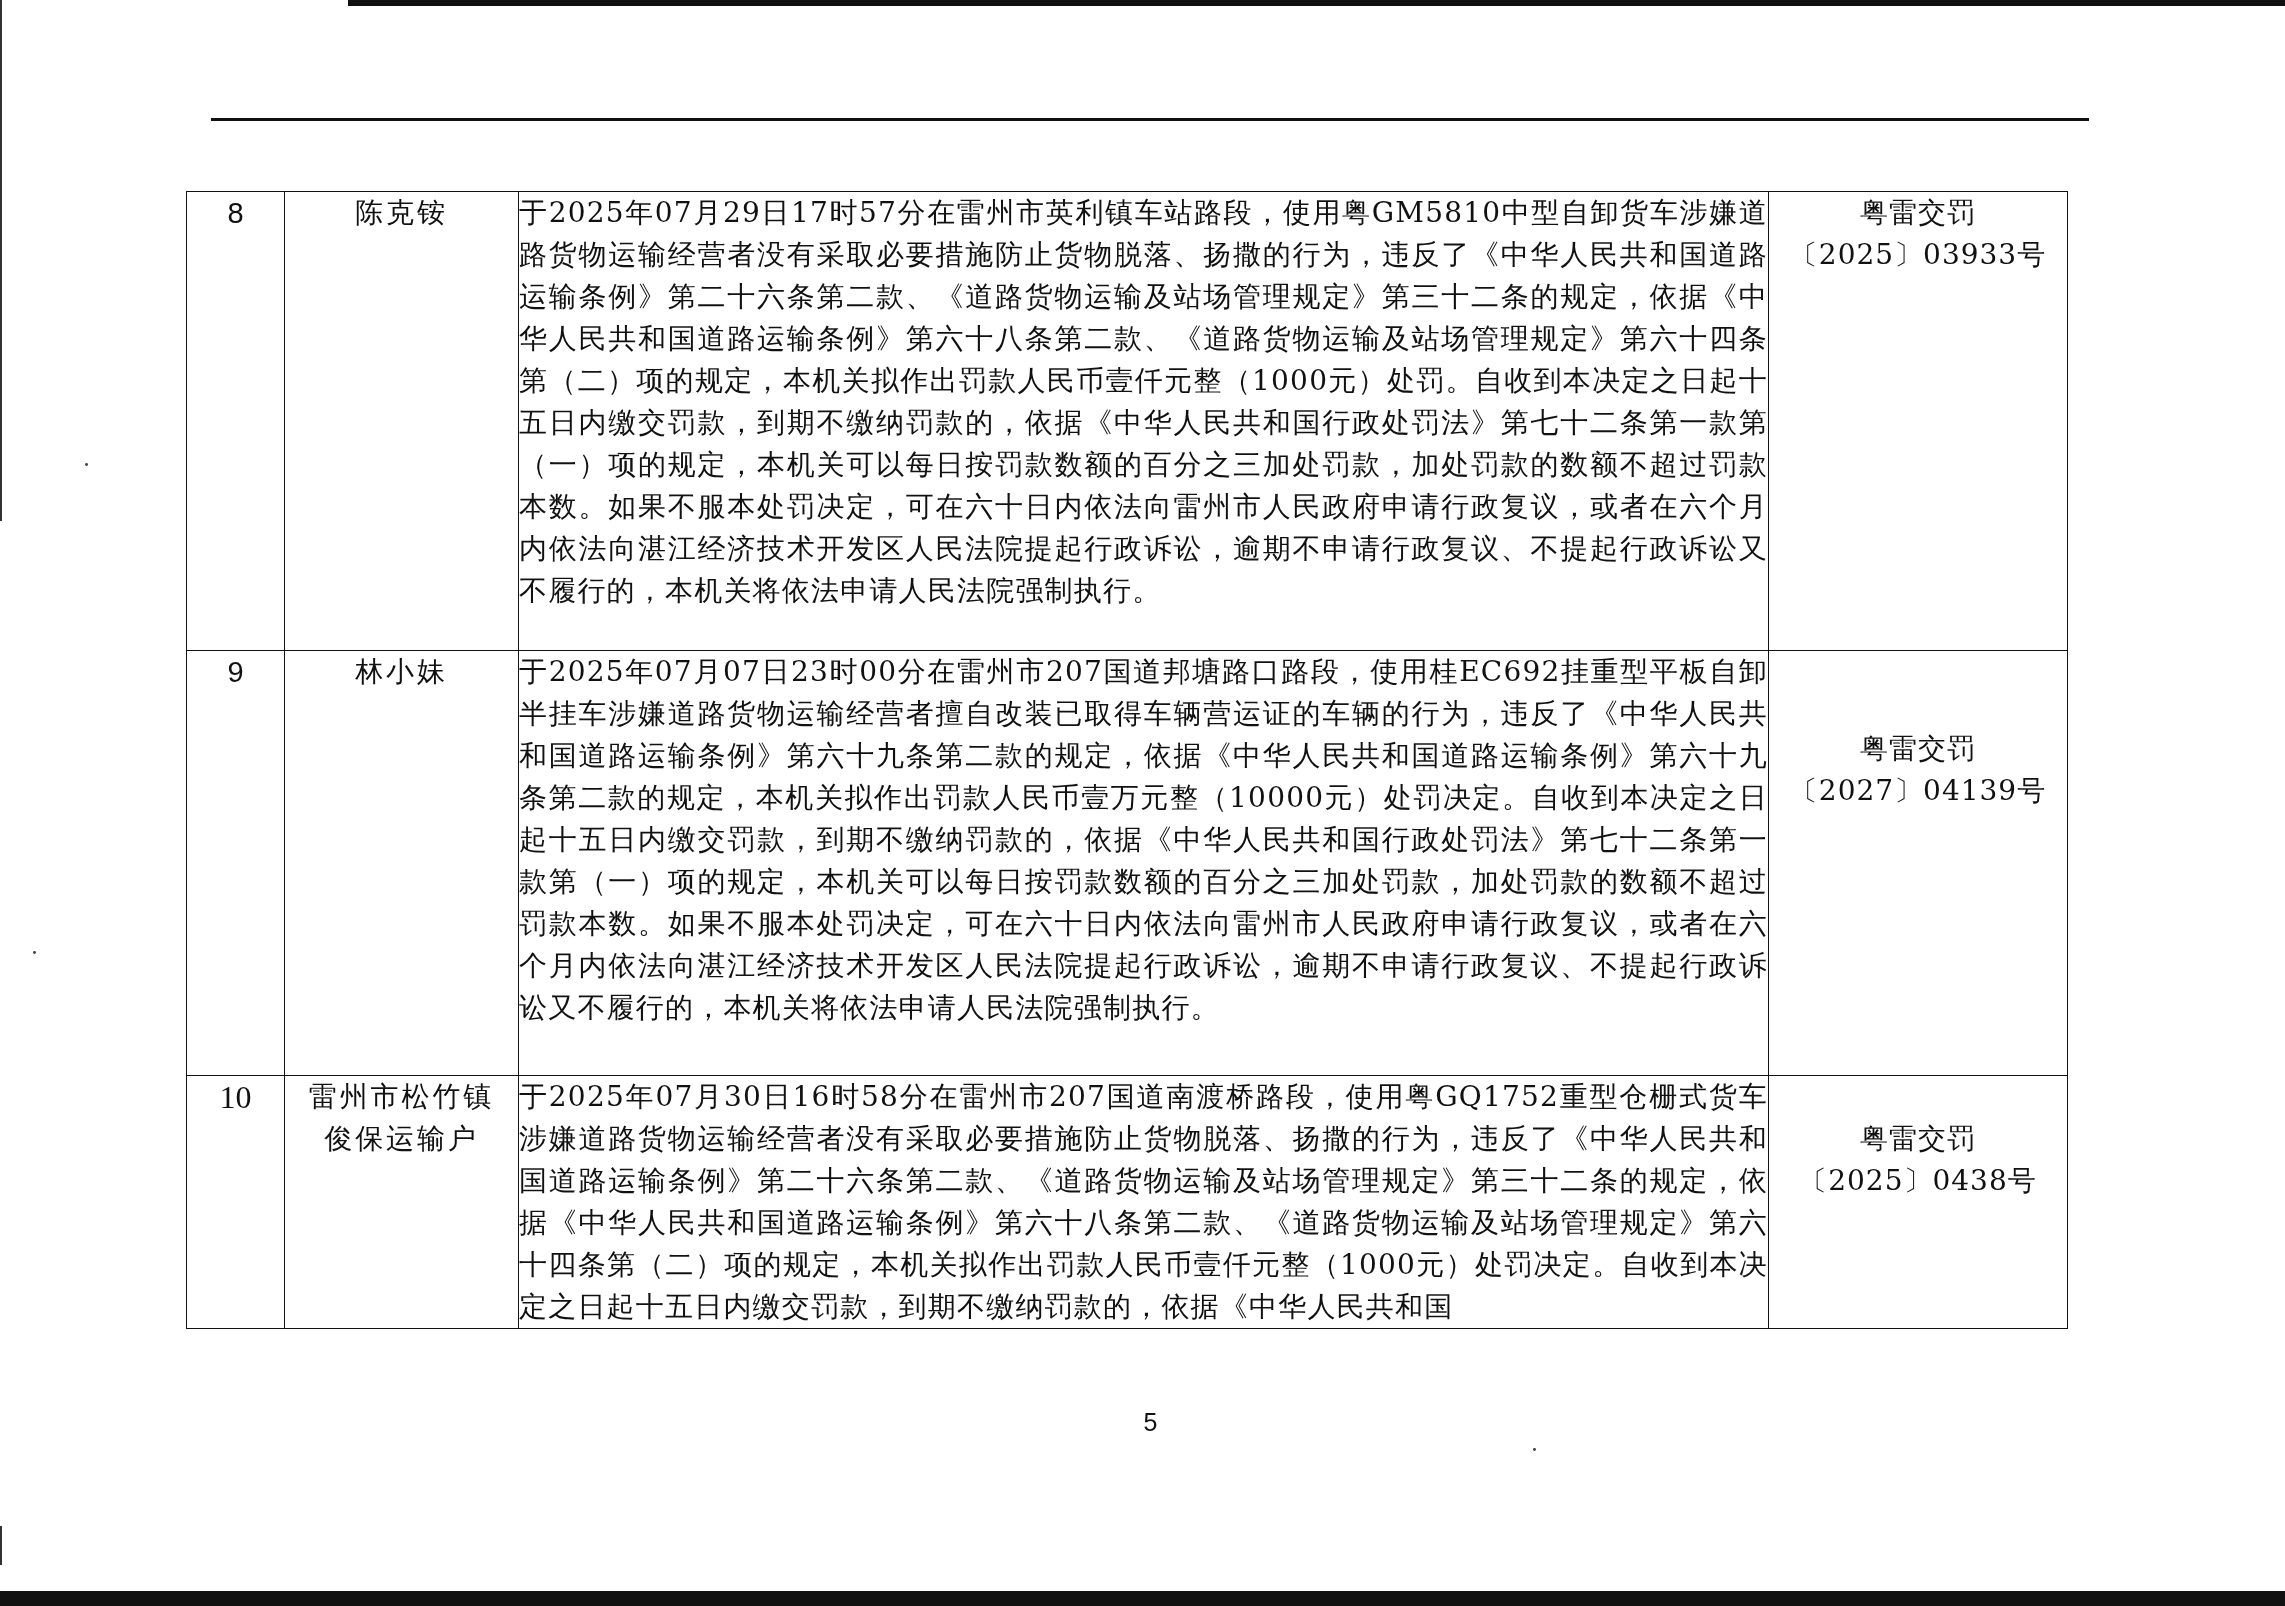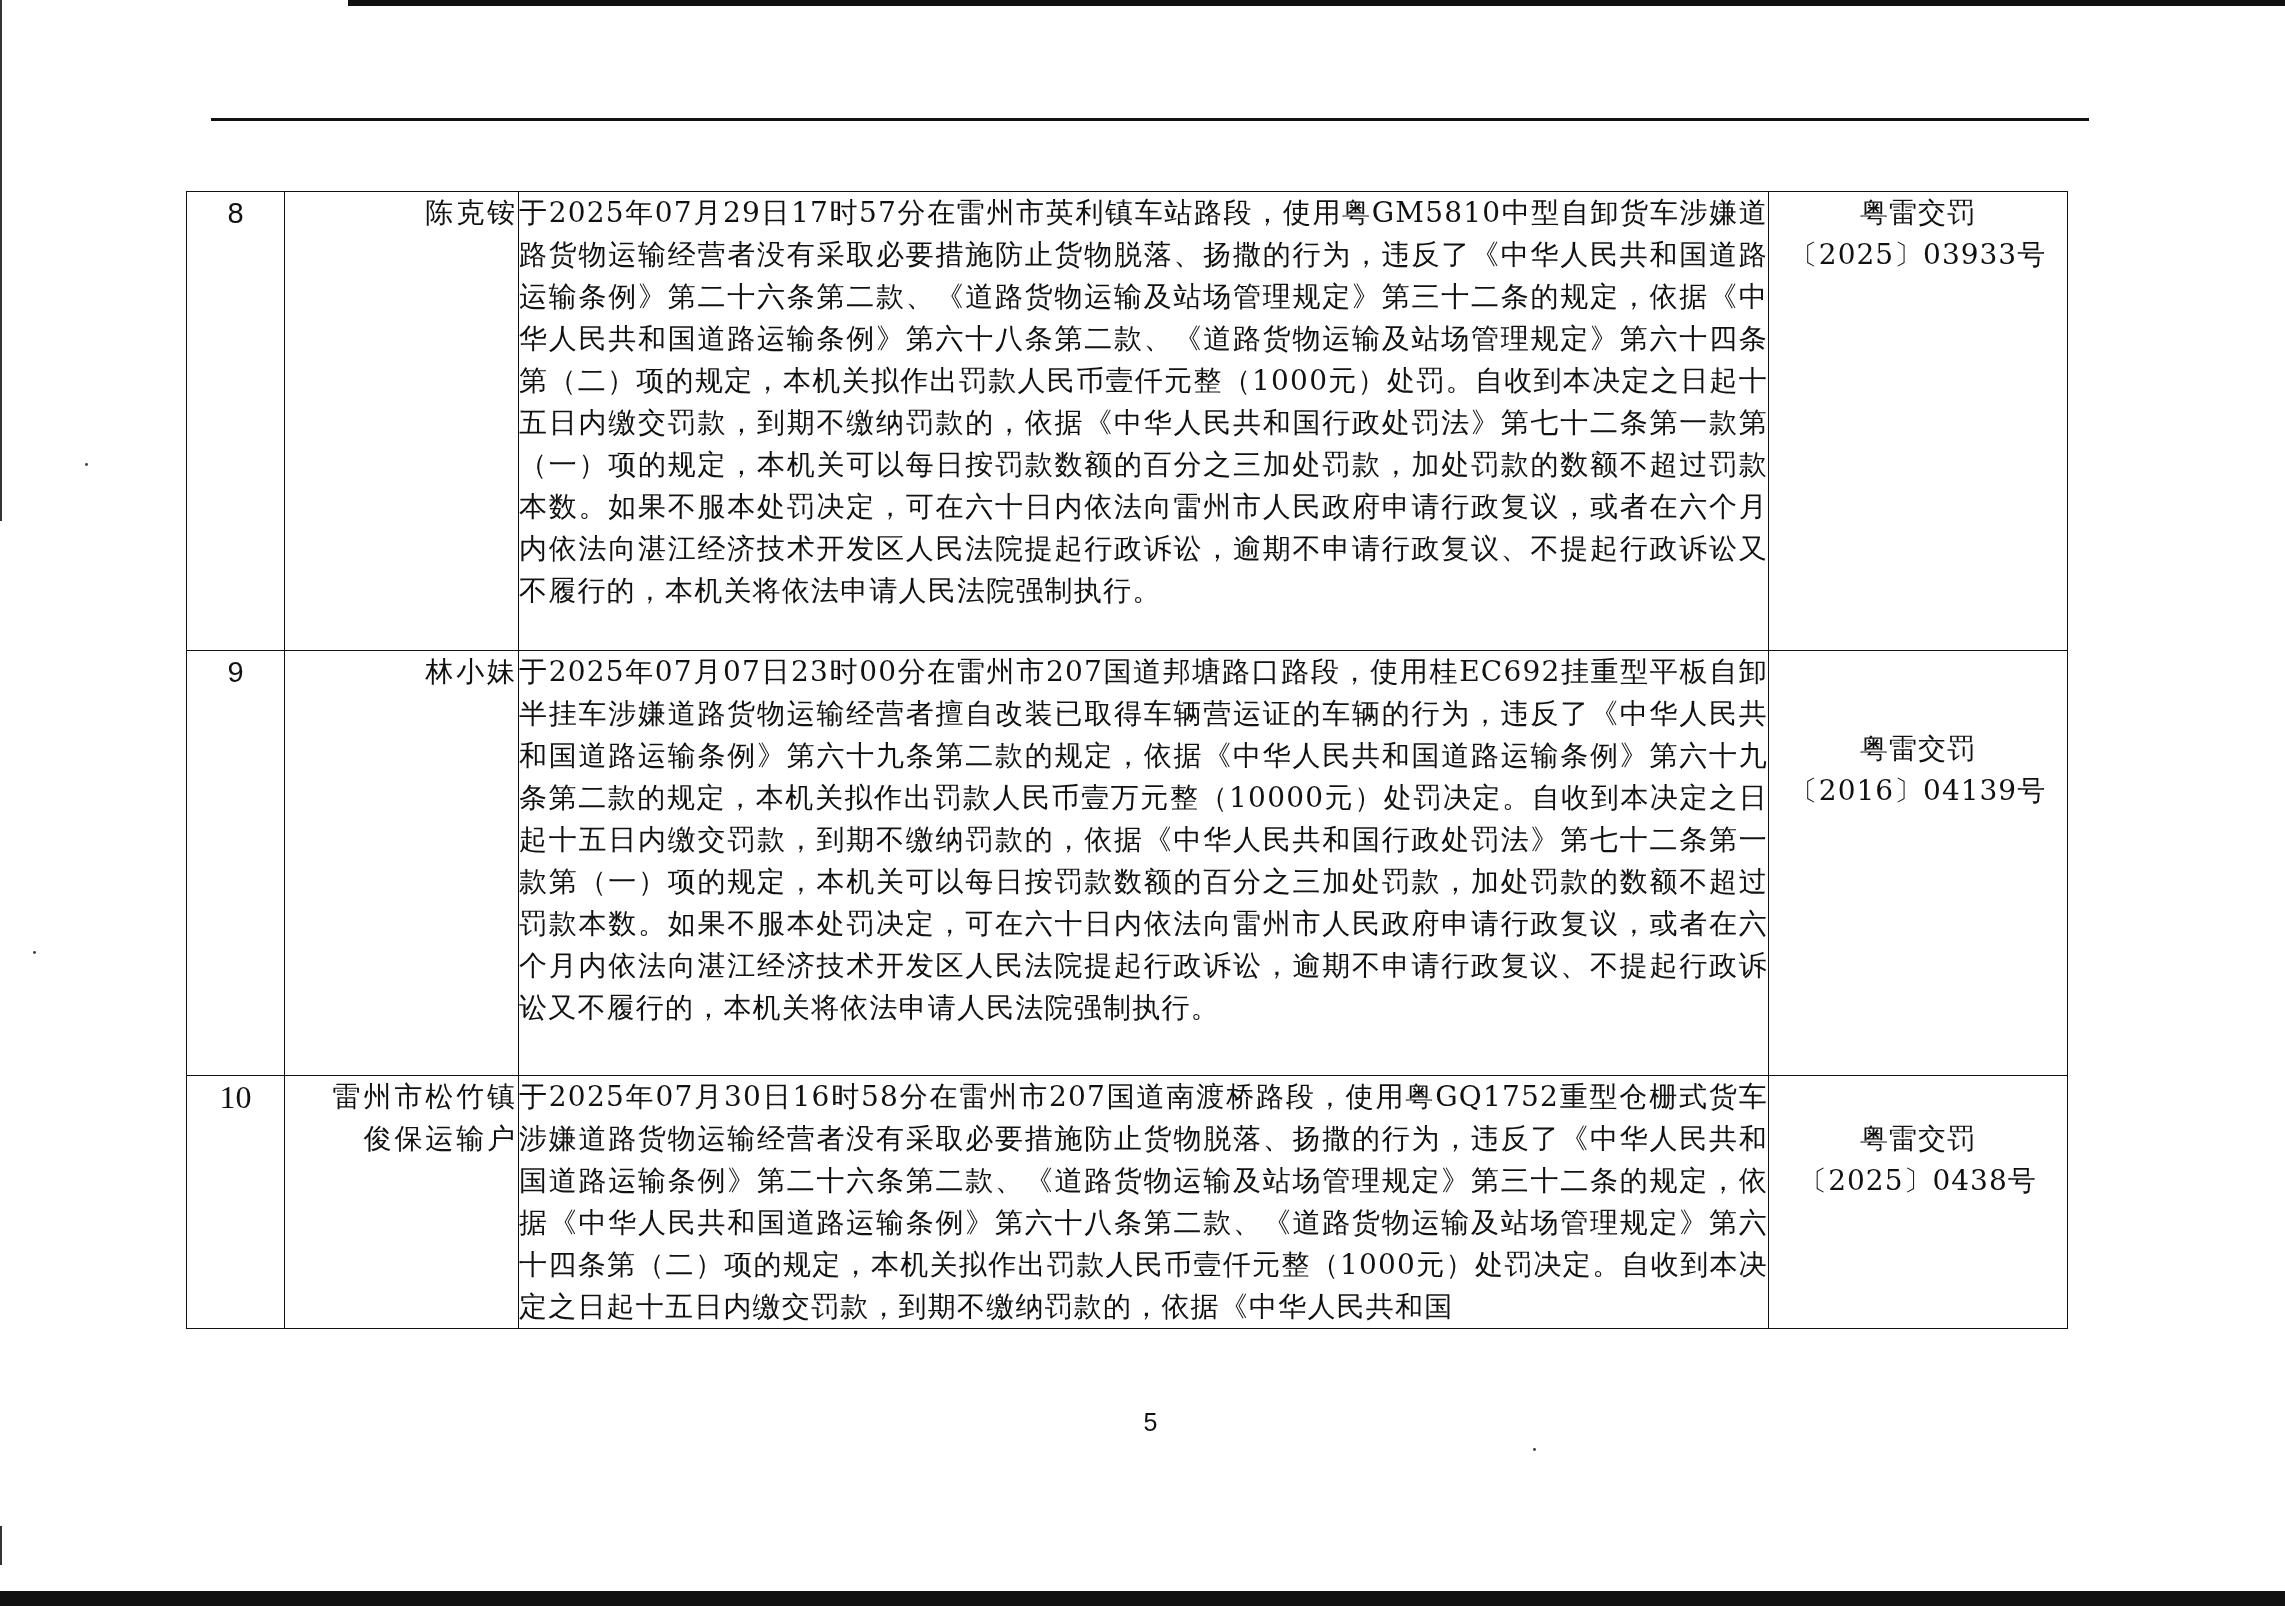--- a/index.html
+++ b/index.html
@@ -20,21 +20,21 @@
     border-collapse:collapse; table-layout:fixed;
   }
   table.penalty td { border:1.9px solid #111; vertical-align:top; padding:0; }
   col.c-no { width:98px; } col.c-name { width:234px; } col.c-desc { width:1250px; } col.c-doc { width:299px; }
 
   .cell-no, .cell-name, .cell-doc {
     text-align:center; font-size:28px; line-height:42px; letter-spacing:2.9px;
   }
   .cell-no { padding-top:39px; font-family:"Liberation Sans", sans-serif; font-size:29px; letter-spacing:0; }
   .row-10 .cell-no { font-family:Liberation Serif, serif; font-size:32px; }
-  .cell-name { padding-top:39px;text-align:right; }
+  .cell-name { padding-top:39px; }
   .cell-doc { padding-top:83px; letter-spacing:1px;margin-top:8px; }
   .row-9 .cell-doc { padding-top:77px; }
   .row-10 .cell-doc { padding-top:42px; }
   .cell-desc {
     font-size:28px; line-height:42px; padding:3.9px 9.7px 1.9px 9.7px;
     text-align:justify; text-align-last:left; letter-spacing:1.2px;margin-left:16px;
   }
   .row-10 .cell-desc { height:214px; overflow:hidden; }
   .page-number {
     position:absolute; left:1139px; top:1408px; width:23px; text-align:center;
@@ -65,21 +65,21 @@
         <div>粤雷交罚</div>
         <div>〔2025〕03933号</div>
       </td>
     </tr>
     <tr class="row-9" style="height:425px;">
       <td class="cell-no">9</td>
       <td class="cell-name">林小妹</td>
       <td class="cell-desc">于2025年07月07日23时00分在雷州市207国道邦塘路口路段，使用桂EC692挂重型平板自卸半挂车涉嫌道路货物运输经营者擅自改装已取得车辆营运证的车辆的行为，违反了《中华人民共和国道路运输条例》第六十九条第二款的规定，依据《中华人民共和国道路运输条例》第六十九条第二款的规定，本机关拟作出罚款人民币壹万元整（10000元）处罚决定。自收到本决定之日起十五日内缴交罚款，到期不缴纳罚款的，依据《中华人民共和国行政处罚法》第七十二条第一款第（一）项的规定，本机关可以每日按罚款数额的百分之三加处罚款，加处罚款的数额不超过罚款本数。如果不服本处罚决定，可在六十日内依法向雷州市人民政府申请行政复议，或者在六个月内依法向湛江经济技术开发区人民法院提起行政诉讼，逾期不申请行政复议、不提起行政诉讼又不履行的，本机关将依法申请人民法院强制执行。</td>
       <td class="cell-doc">
         <div>粤雷交罚</div>
-        <div>〔2016〕04139号</div>
+        <div>〔2027〕04139号</div>
       </td>
     </tr>
     <tr class="row-10" style="height:249px;">
       <td class="cell-no">10</td>
       <td class="cell-name">
         <div>雷州市松竹镇</div>
         <div>俊保运输户</div>
       </td>
       <td class="cell-desc">
         <div>于2025年07月30日16时58分在雷州市207国道南渡桥路段，使用粤GQ1752重型仓栅式货车涉嫌道路货物运输经营者没有采取必要措施防止货物脱落、扬撒的行为，违反了《中华人民共和国道路运输条例》第二十六条第二款、《道路货物运输及站场管理规定》第三十二条的规定，依据《中华人民共和国道路运输条例》第六十八条第二款、《道路货物运输及站场管理规定》第六十四条第（二）项的规定，本机关拟作出罚款人民币壹仟元整（1000元）处罚决定。自收到本决定之日起十五日内缴交罚款，到期不缴纳罚款的，依据《中华人民共和国</div>

